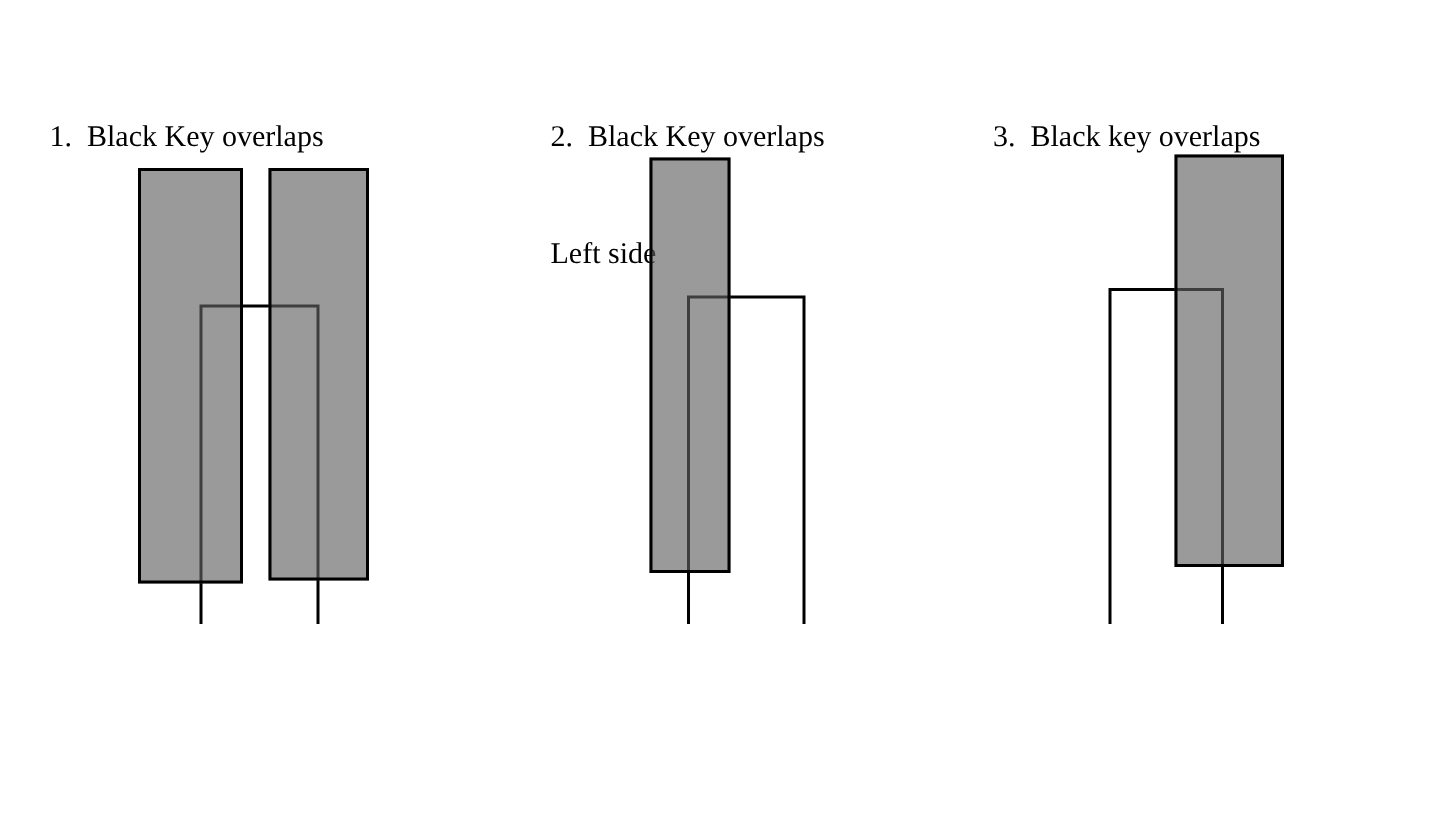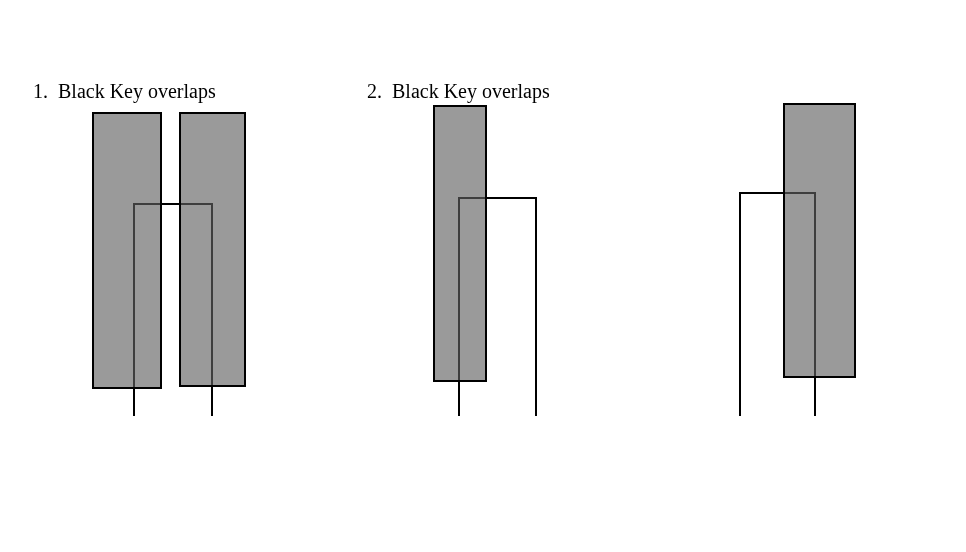--- a/index.html
+++ b/index.html
@@ -54,23 +54,25 @@
 <body>
 
 <div class="canvas">
 
   <div class="caption caption-1">
     <span class="caption-line">1.  Black Key overlaps</span>
   </div>
 
   <div class="caption caption-2">
     <span class="caption-line">2.  Black Key overlaps</span>
+    <span class="caption-line">Left side</span>
   </div>
 
   <div class="caption caption-3">
+    <span class="caption-line">3.  Black key overlaps</span>
   </div>
 
   <div class="figure-keys">
       <div class="key white-key" style="left: 133px; top: 203px; width: 80px; height: 296px;"></div>
       <div class="key black-key" style="left: 92px; top: 112px; width: 70px; height: 277px;"></div>
       <div class="key black-key" style="left: 179px; top: 112px; width: 67px; height: 275px;"></div>
     </div>
   <div class="figure-keys">
       <div class="key white-key" style="left: 458px; top: 197px; width: 79px; height: 310px;"></div>
       <div class="key black-key" style="left: 433px; top: 105px; width: 54px; height: 277px;"></div>

